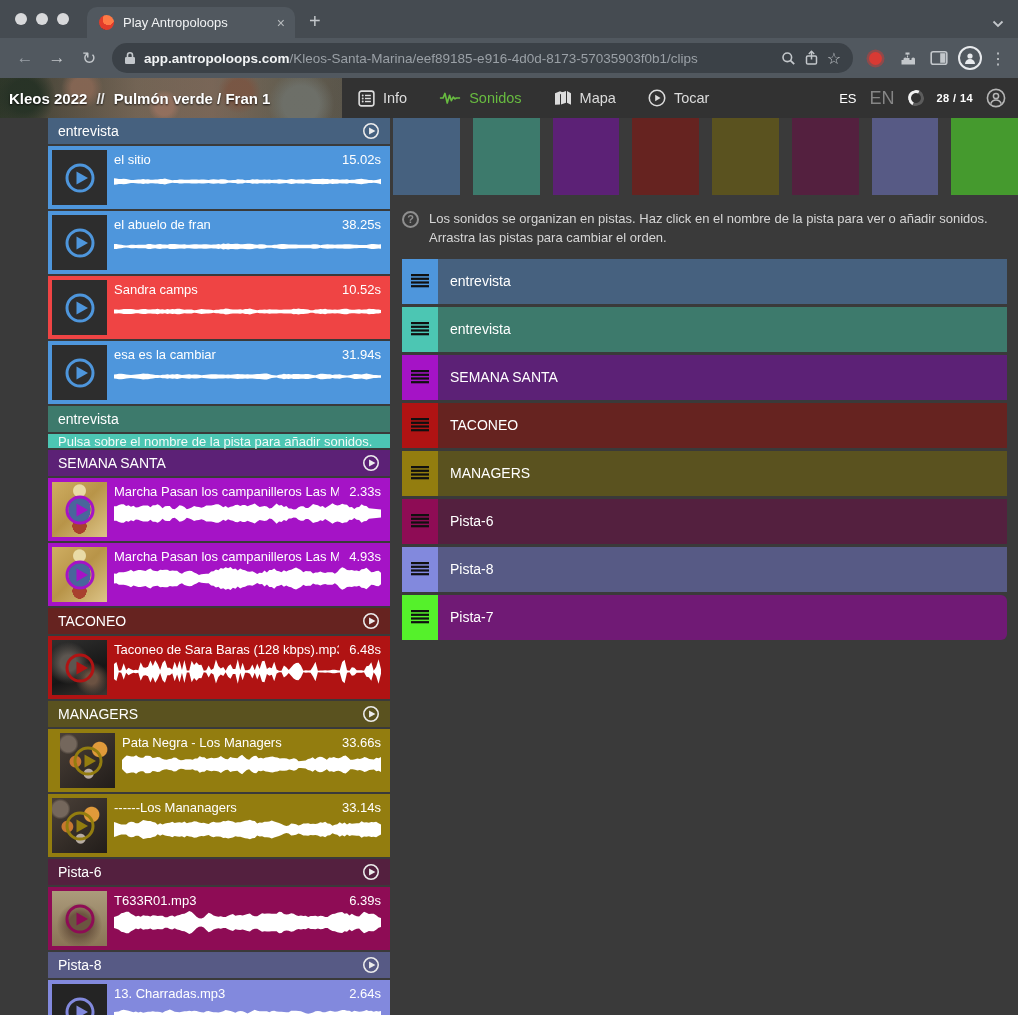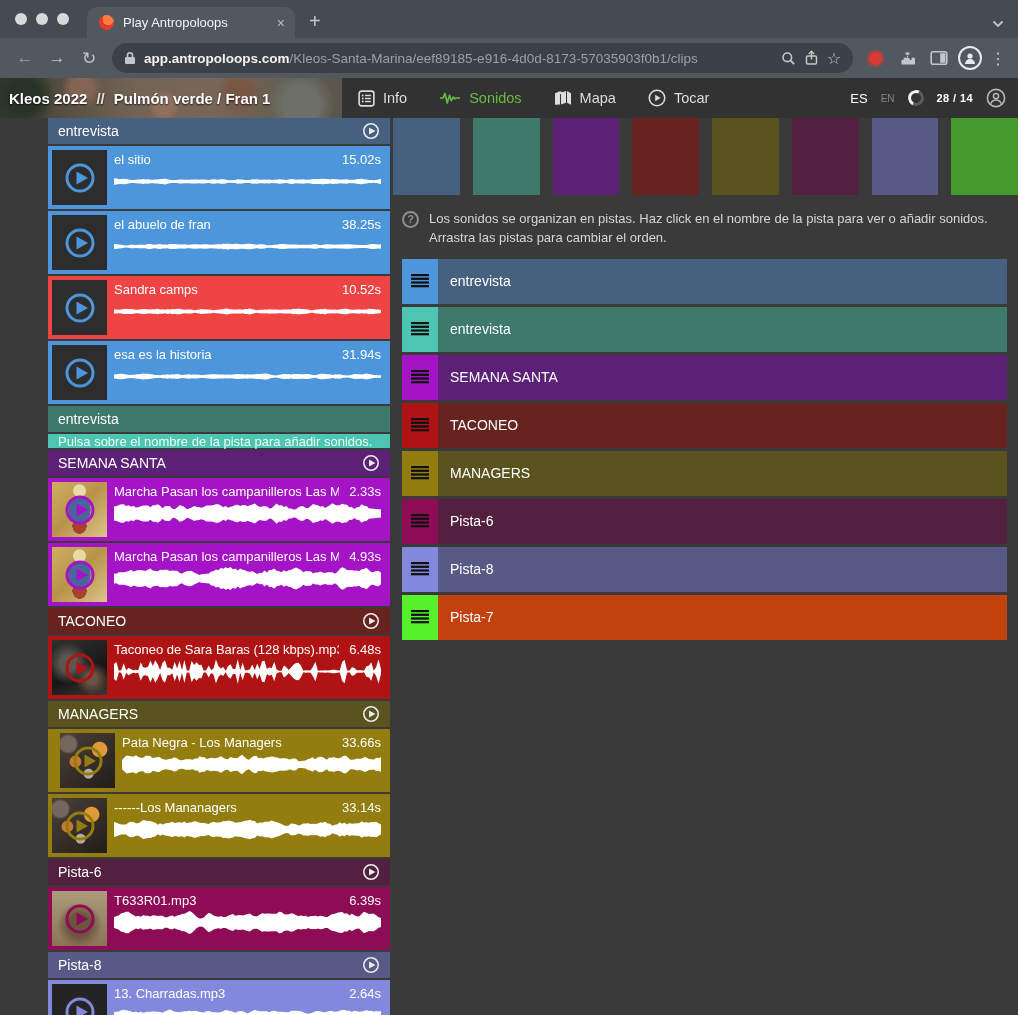--- a/index.html
+++ b/index.html
@@ -39,21 +39,21 @@
       radial-gradient(circle at 48% 70%, #c4937a 0 5%, transparent 9%),
       radial-gradient(circle at 70% 35%, #a06f55 0 5%, transparent 9%),
       radial-gradient(circle at 88% 65%, #8f9288 0 6%, transparent 11%),
       linear-gradient(90deg, #37432f 0%, #6d6350 18%, #97826c 40%, #a08570 62%, #837a66 82%, #756e5e 100%); }
   .project .sep { font-weight:bold; color:#e8e8e8; }
   .appnav { display:flex; align-items:center; gap:32px; margin-left:16px; }
   .nav-item { display:flex; align-items:center; gap:8px; color:#dcdcdc; font-size:14.5px; }
   .nav-item.active { color:var(--green); }
   .header-right { margin-left:auto; display:flex; align-items:center; gap:13px; padding-right:12px; }
   .lang-es { color:#fff; font-size:13px; }
-  .lang-en { color:#858585; font-size:10px; }
+  .lang-en { color:#858585; font-size:18px; }
   .spinner { width:16px; height:16px; border-radius:50%; border:3px solid #5c5c5c; border-top-color:#f2f2f2; border-left-color:#f2f2f2; transform:rotate(-18deg); }
   .counter { color:#fff; font-size:11px; font-weight:bold; letter-spacing:.4px; }
 
   
   .content { display:flex; height:897px;margin-left:48px; }
   .sidebar { width:342px; flex:none; overflow:hidden; background:#3a3a3a; }
   .t-head { height:26px; display:flex; align-items:center; padding:0 9px 0 10px; color:#fff; font-size:14px; margin-bottom:2px; }
   .t-head-play { margin-left:auto; display:flex; }
   .t-hint { height:14px; display:flex; align-items:center; padding:0 10px; font-size:13px; color:#f0fbf8; margin-bottom:2px; }
   .clip { height:63px; margin-bottom:2px; display:flex; }
@@ -287,21 +287,21 @@
           <div class="thumb thumb-dark">
             <span class="thumb-play">
               <svg viewBox="0 0 36 36" width="36" height="36">
                 <circle cx="18" cy="18" r="13" fill="none" stroke="#4e96dc" stroke-width="3"></circle>
                 <polygon points="14.5,11.5 26,18 14.5,24.5" fill="#4e96dc"></polygon>
               </svg>
             </span>
           </div>
           <div class="clip-body">
             <div class="clip-top">
-              <span class="clip-title">esa es la historia</span>
+              <span class="clip-title">esa es la cambiar</span>
               <span class="clip-duration">31.94s</span>
             </div>
             <svg viewBox="0 0 220 28" preserveAspectRatio="none" class="wave">
               <path d="M0 11.9 L0.0 11.9 L2.0 11.6 L4.0 11.1 L6.0 11.2 L8.0 11.3 L10.0 11.8 L12.0 12.3 L14.0 12.4 L16.0 12.2 L18.0 12.0 L20.0 11.6 L22.0 11.4 L24.0 11.0 L26.0 11.2 L28.0 11.2 L30.0 11.7 L32.0 11.9 L34.0 12.5 L36.0 12.4 L38.0 12.6 L40.0 12.1 L42.0 12.2 L44.0 11.7 L46.0 12.1 L48.0 11.7 L50.0 11.9 L52.0 11.5 L54.0 12.0 L56.0 12.4 L58.0 12.1 L60.0 11.8 L62.0 11.7 L64.0 12.3 L66.0 11.8 L68.0 12.0 L70.0 12.1 L72.0 12.6 L74.0 12.5 L76.0 12.3 L78.0 12.0 L80.0 11.7 L82.0 11.7 L84.0 11.6 L86.0 11.9 L88.0 11.8 L90.0 12.0 L92.0 12.1 L94.0 12.0 L96.0 12.2 L98.0 12.0 L100.0 11.6 L102.0 11.5 L104.0 11.6 L106.0 11.7 L108.0 11.8 L110.0 11.6 L112.0 11.8 L114.0 11.9 L116.0 11.7 L118.0 11.5 L120.0 11.3 L122.0 11.1 L124.0 10.9 L126.0 11.0 L128.0 11.6 L130.0 12.4 L132.0 12.6 L134.0 12.9 L136.0 12.1 L138.0 11.8 L140.0 11.1 L142.0 11.6 L144.0 11.4 L146.0 11.8 L148.0 11.5 L150.0 11.3 L152.0 11.4 L154.0 11.7 L156.0 11.7 L158.0 11.4 L160.0 11.3 L162.0 12.0 L164.0 12.5 L166.0 12.7 L168.0 12.0 L170.0 11.2 L172.0 11.2 L174.0 11.3 L176.0 11.7 L178.0 11.7 L180.0 12.5 L182.0 12.0 L184.0 11.8 L186.0 11.6 L188.0 12.4 L190.0 12.7 L192.0 13.0 L194.0 12.6 L196.0 12.1 L198.0 11.4 L200.0 11.4 L202.0 11.6 L204.0 11.8 L206.0 11.4 L208.0 10.9 L210.0 11.4 L212.0 12.0 L214.0 12.4 L216.0 12.5 L218.0 12.6 L220.0 12.8 L220.0 15.2 L218.0 15.4 L216.0 15.5 L214.0 15.6 L212.0 16.0 L210.0 16.6 L208.0 17.1 L206.0 16.6 L204.0 16.2 L202.0 16.4 L200.0 16.6 L198.0 16.6 L196.0 15.9 L194.0 15.4 L192.0 15.0 L190.0 15.3 L188.0 15.6 L186.0 16.4 L184.0 16.2 L182.0 16.0 L180.0 15.5 L178.0 16.3 L176.0 16.3 L174.0 16.7 L172.0 16.8 L170.0 16.8 L168.0 16.0 L166.0 15.3 L164.0 15.5 L162.0 16.0 L160.0 16.7 L158.0 16.6 L156.0 16.3 L154.0 16.3 L152.0 16.6 L150.0 16.7 L148.0 16.5 L146.0 16.2 L144.0 16.6 L142.0 16.4 L140.0 16.9 L138.0 16.2 L136.0 15.9 L134.0 15.1 L132.0 15.4 L130.0 15.6 L128.0 16.4 L126.0 17.0 L124.0 17.1 L122.0 16.9 L120.0 16.7 L118.0 16.5 L116.0 16.3 L114.0 16.1 L112.0 16.2 L110.0 16.4 L108.0 16.2 L106.0 16.3 L104.0 16.4 L102.0 16.5 L100.0 16.4 L98.0 16.0 L96.0 15.8 L94.0 16.0 L92.0 15.9 L90.0 16.0 L88.0 16.2 L86.0 16.1 L84.0 16.4 L82.0 16.3 L80.0 16.3 L78.0 16.0 L76.0 15.7 L74.0 15.5 L72.0 15.4 L70.0 15.9 L68.0 16.0 L66.0 16.2 L64.0 15.7 L62.0 16.3 L60.0 16.2 L58.0 15.9 L56.0 15.6 L54.0 16.0 L52.0 16.5 L50.0 16.1 L48.0 16.3 L46.0 15.9 L44.0 16.3 L42.0 15.8 L40.0 15.9 L38.0 15.4 L36.0 15.6 L34.0 15.5 L32.0 16.1 L30.0 16.3 L28.0 16.8 L26.0 16.8 L24.0 17.0 L22.0 16.6 L20.0 16.4 L18.0 16.0 L16.0 15.8 L14.0 15.6 L12.0 15.7 L10.0 16.2 L8.0 16.7 L6.0 16.8 L4.0 16.9 L2.0 16.4 L0.0 16.1 Z" fill="#ffffff"></path>
             </svg>
           </div>
         </div>
       </section>
       <section class="t-section">
         <div class="t-head" style="background: rgb(61, 122, 108);">
@@ -584,21 +584,21 @@
           <span class="t-row-handle" style="background: rgb(130, 137, 221);">
             <svg viewBox="0 0 18 14" width="18" height="14">
               <rect x="0" y="0" width="18" height="2.2" fill="#101010"></rect>
               <rect x="0" y="3.7" width="18" height="2.2" fill="#101010"></rect>
               <rect x="0" y="7.4" width="18" height="2.2" fill="#101010"></rect>
               <rect x="0" y="11.100000000000001" width="18" height="2.2" fill="#101010"></rect>
             </svg>
           </span>
           <span class="t-row-label">Pista-8</span>
         </div>
-        <div class="t-row" style="background: #c2410c;">
+        <div class="t-row" style="background: #701a75; border-radius: 6px;">
           <span class="t-row-handle" style="background: rgb(85, 241, 43);">
             <svg viewBox="0 0 18 14" width="18" height="14">
               <rect x="0" y="0" width="18" height="2.2" fill="#101010"></rect>
               <rect x="0" y="3.7" width="18" height="2.2" fill="#101010"></rect>
               <rect x="0" y="7.4" width="18" height="2.2" fill="#101010"></rect>
               <rect x="0" y="11.100000000000001" width="18" height="2.2" fill="#101010"></rect>
             </svg>
           </span>
           <span class="t-row-label">Pista-7</span>
         </div>

